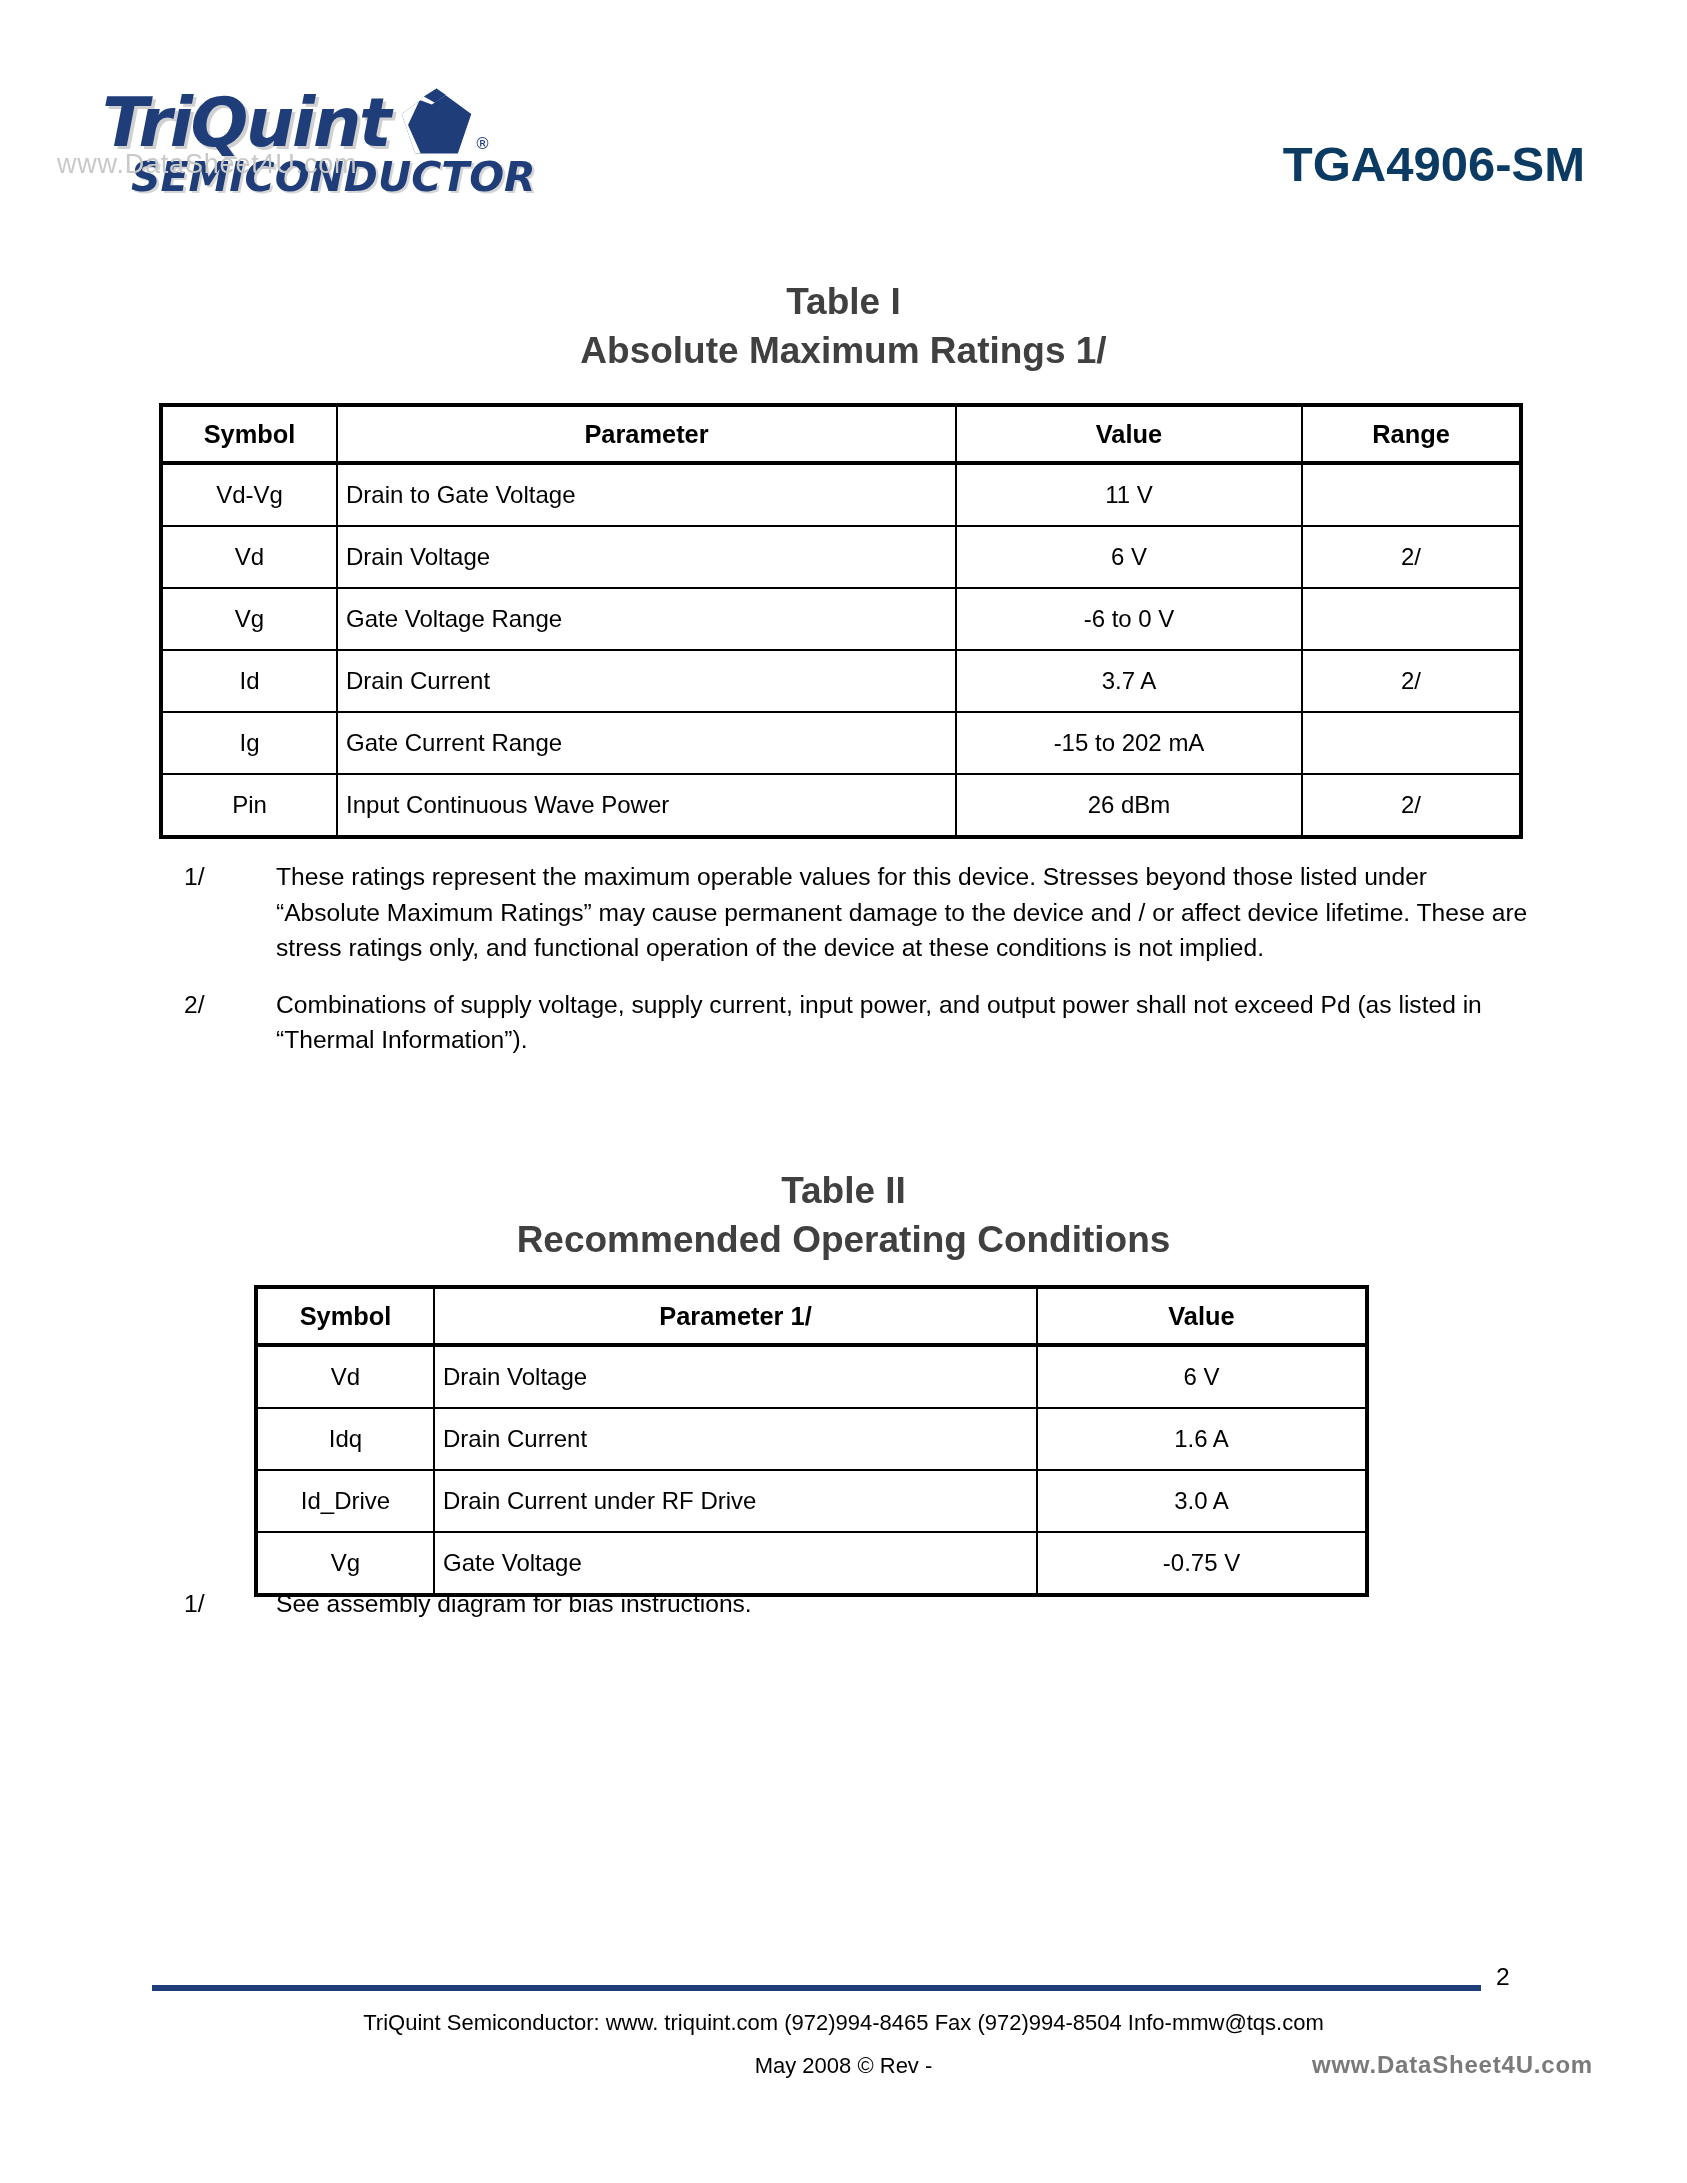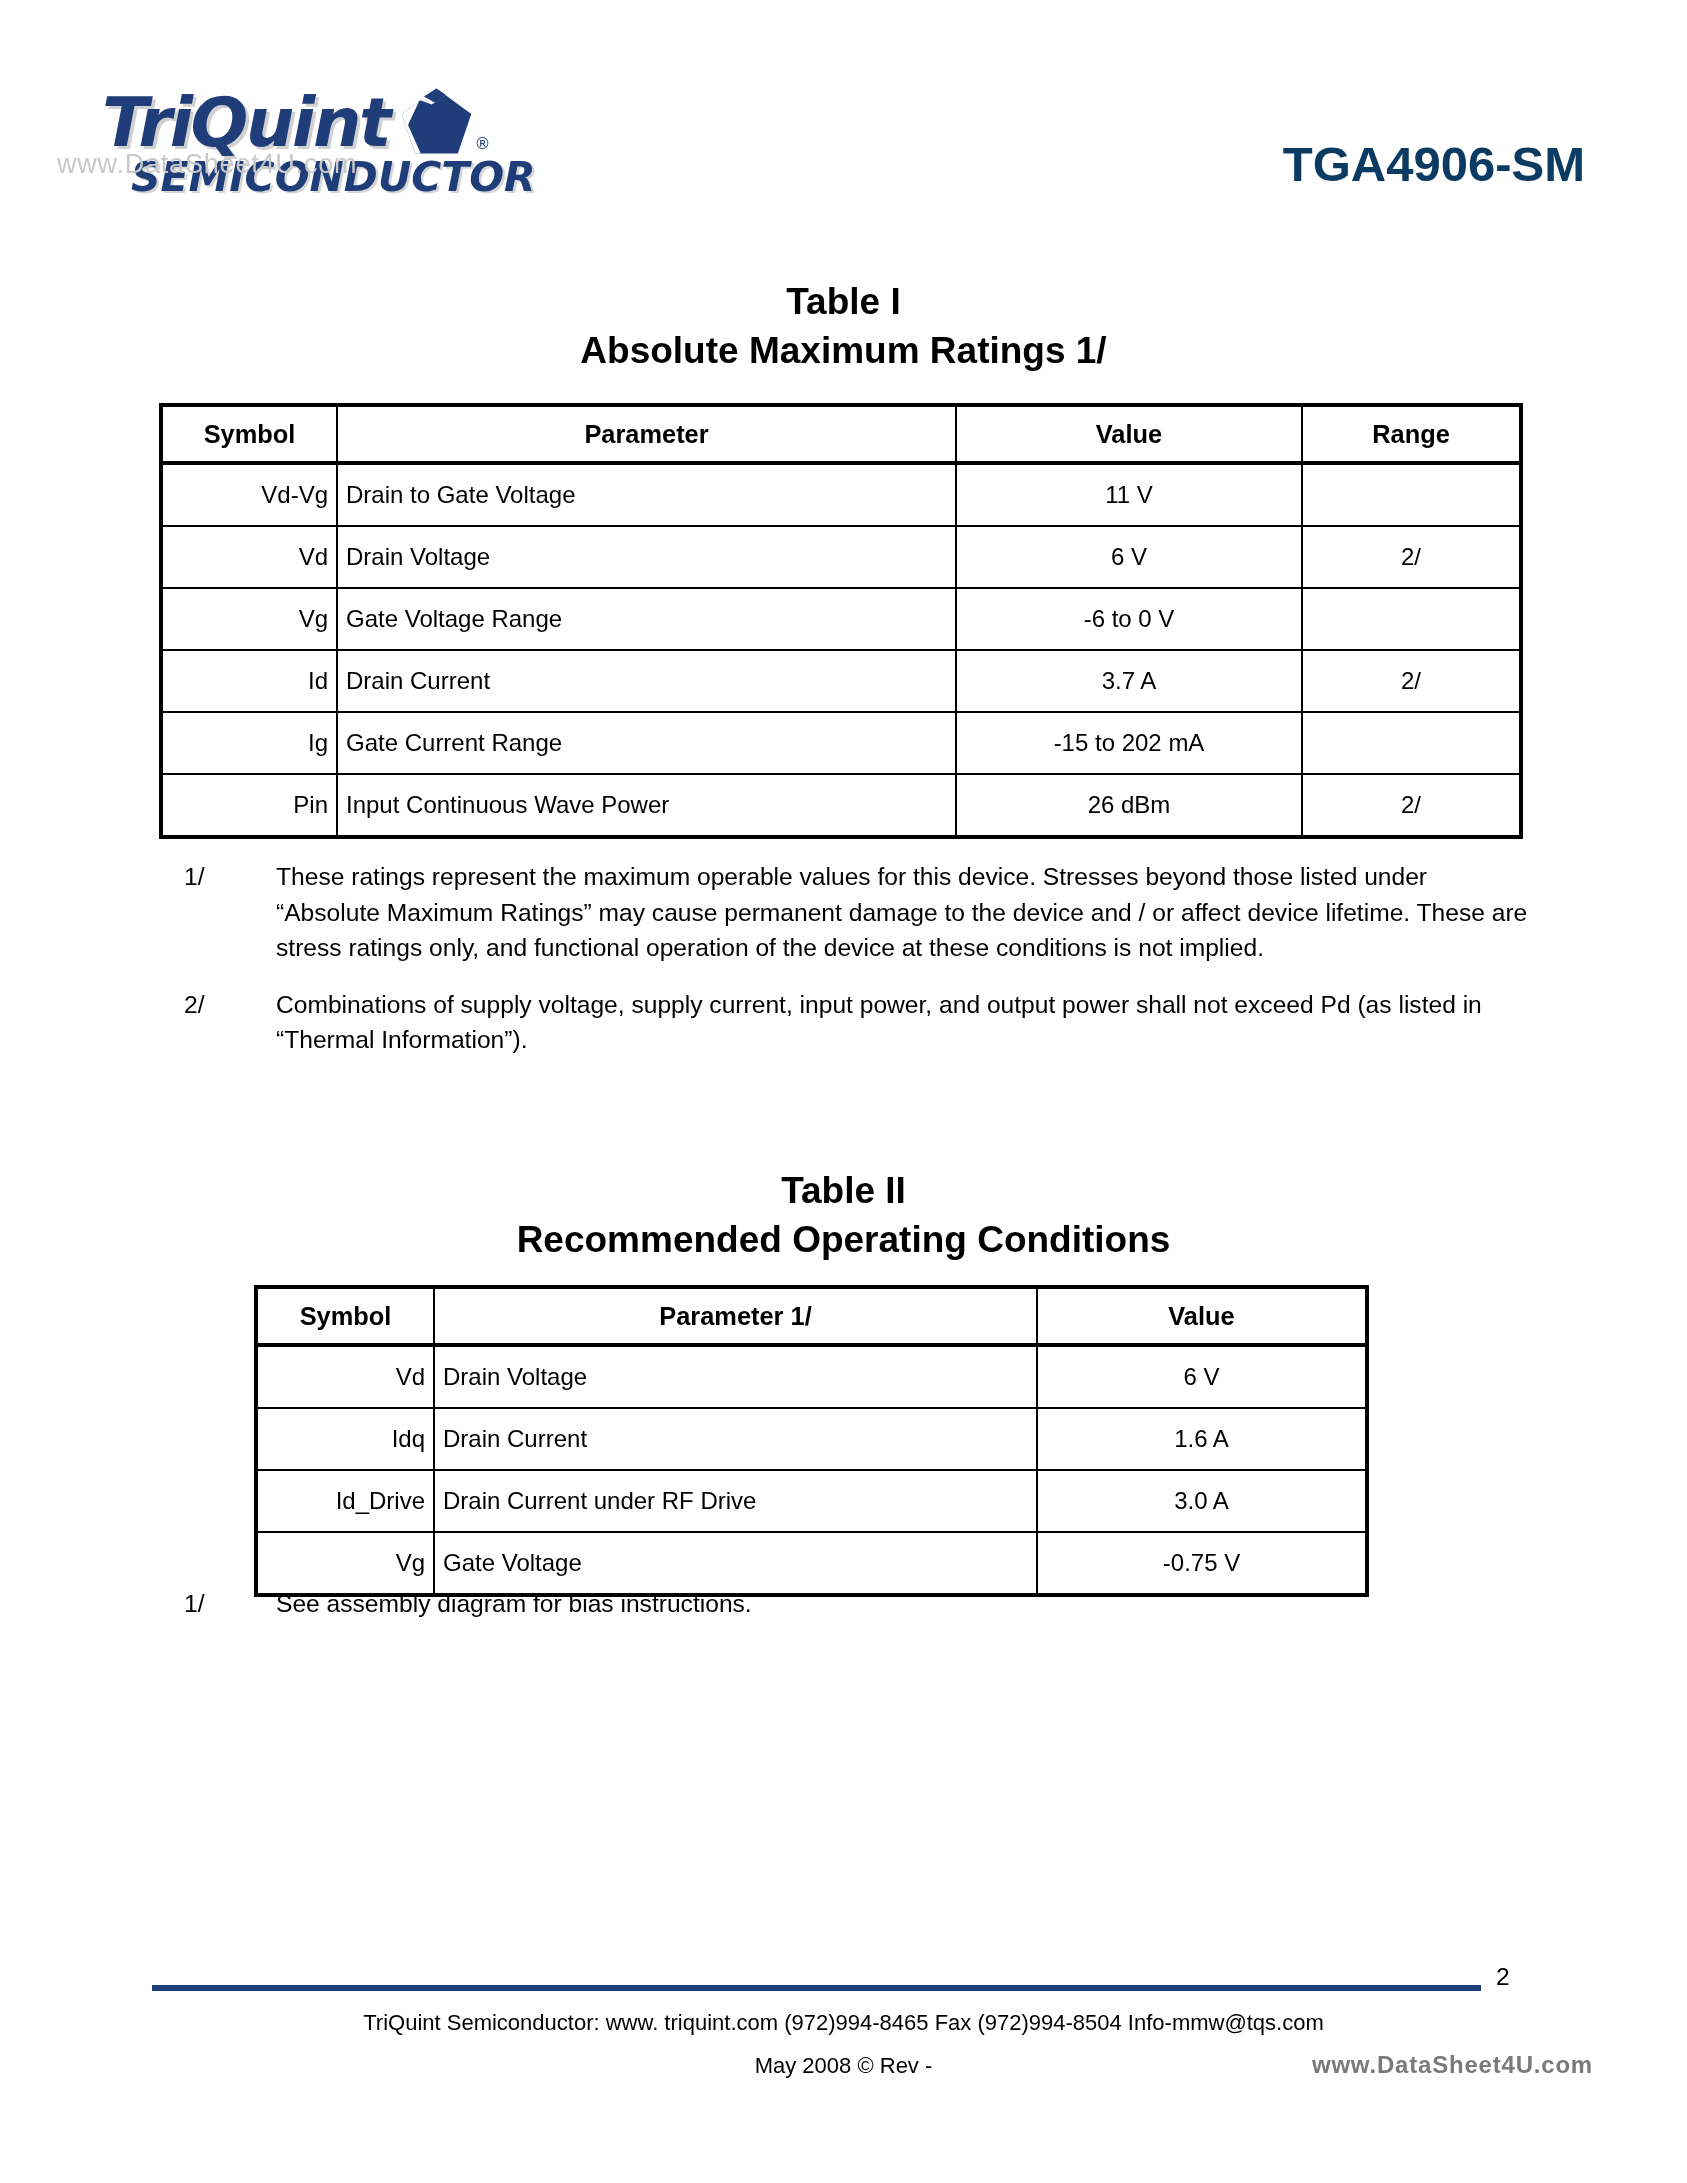--- a/index.html
+++ b/index.html
@@ -107,21 +107,21 @@
     letter-spacing: 0.8px;
   }
 
   
   .table-title {
     text-align: center;
     font-family: "Liberation Sans", sans-serif;
     font-weight: bold;
     font-size: 37px;
     line-height: 1.32;
-    color: #000000;
+    color: #404040;
   }
   .table-title .line2 { font-size: 37px; }
 
   
   table.dsheet {
     border-collapse: collapse;
     table-layout: fixed;
     background: #fff;
   }
   table.dsheet,
@@ -141,21 +141,21 @@
     padding: 12.7px 6.4px;
     border-bottom: 4.8px solid #000;
   }
   table.dsheet td {
     font-family: "Liberation Sans", sans-serif;
     font-weight: normal;
     font-size: 24px;
     padding: 11px 8px;
     height: 38px;
   }
-  td.c-sym  { text-align: right; }
+  td.c-sym  { text-align: center; }
   td.c-par  { text-align: left; padding-left: 17.5px; margin-left: 8px; }
   td.c-val  { text-align: center; }
   td.c-note { text-align: center; }
 
   
   .table1-wrap {
     position: absolute;
     left: 159px;
     top: 403px;
     width: 1364px;

